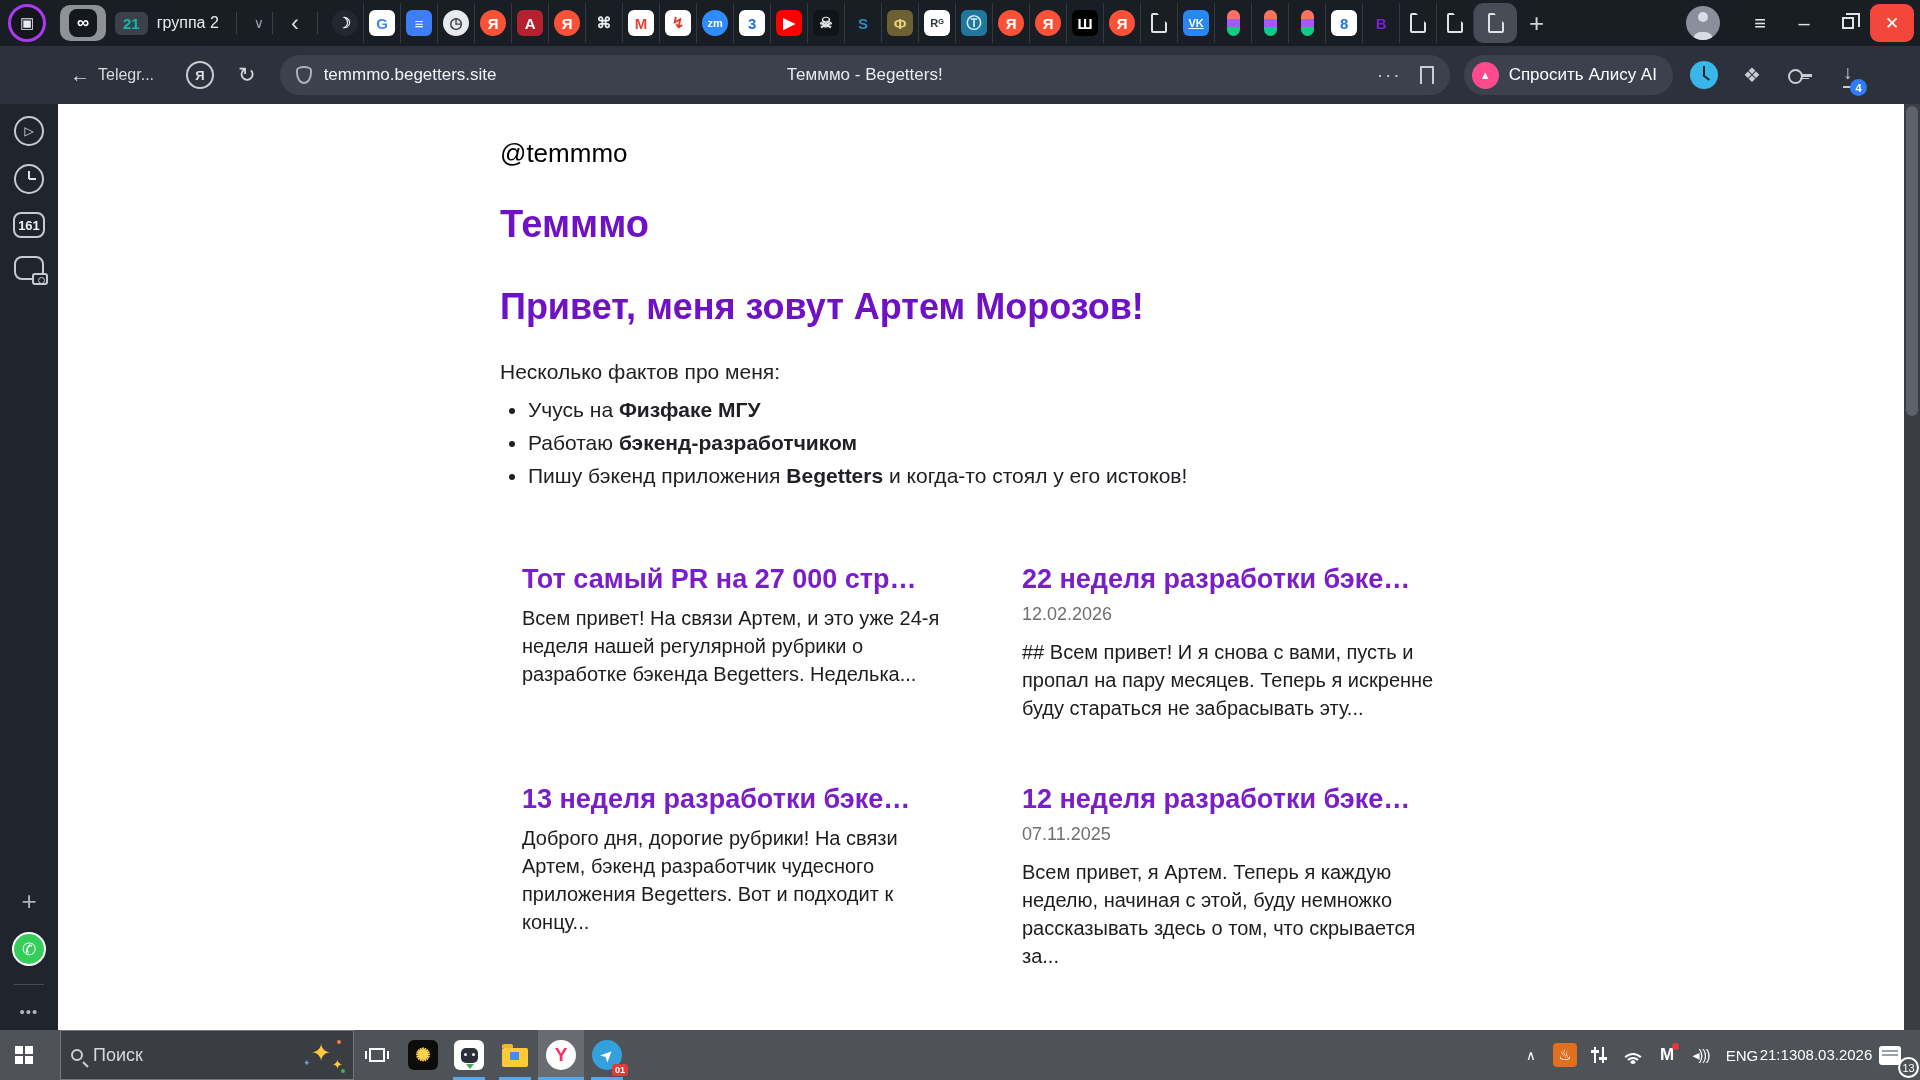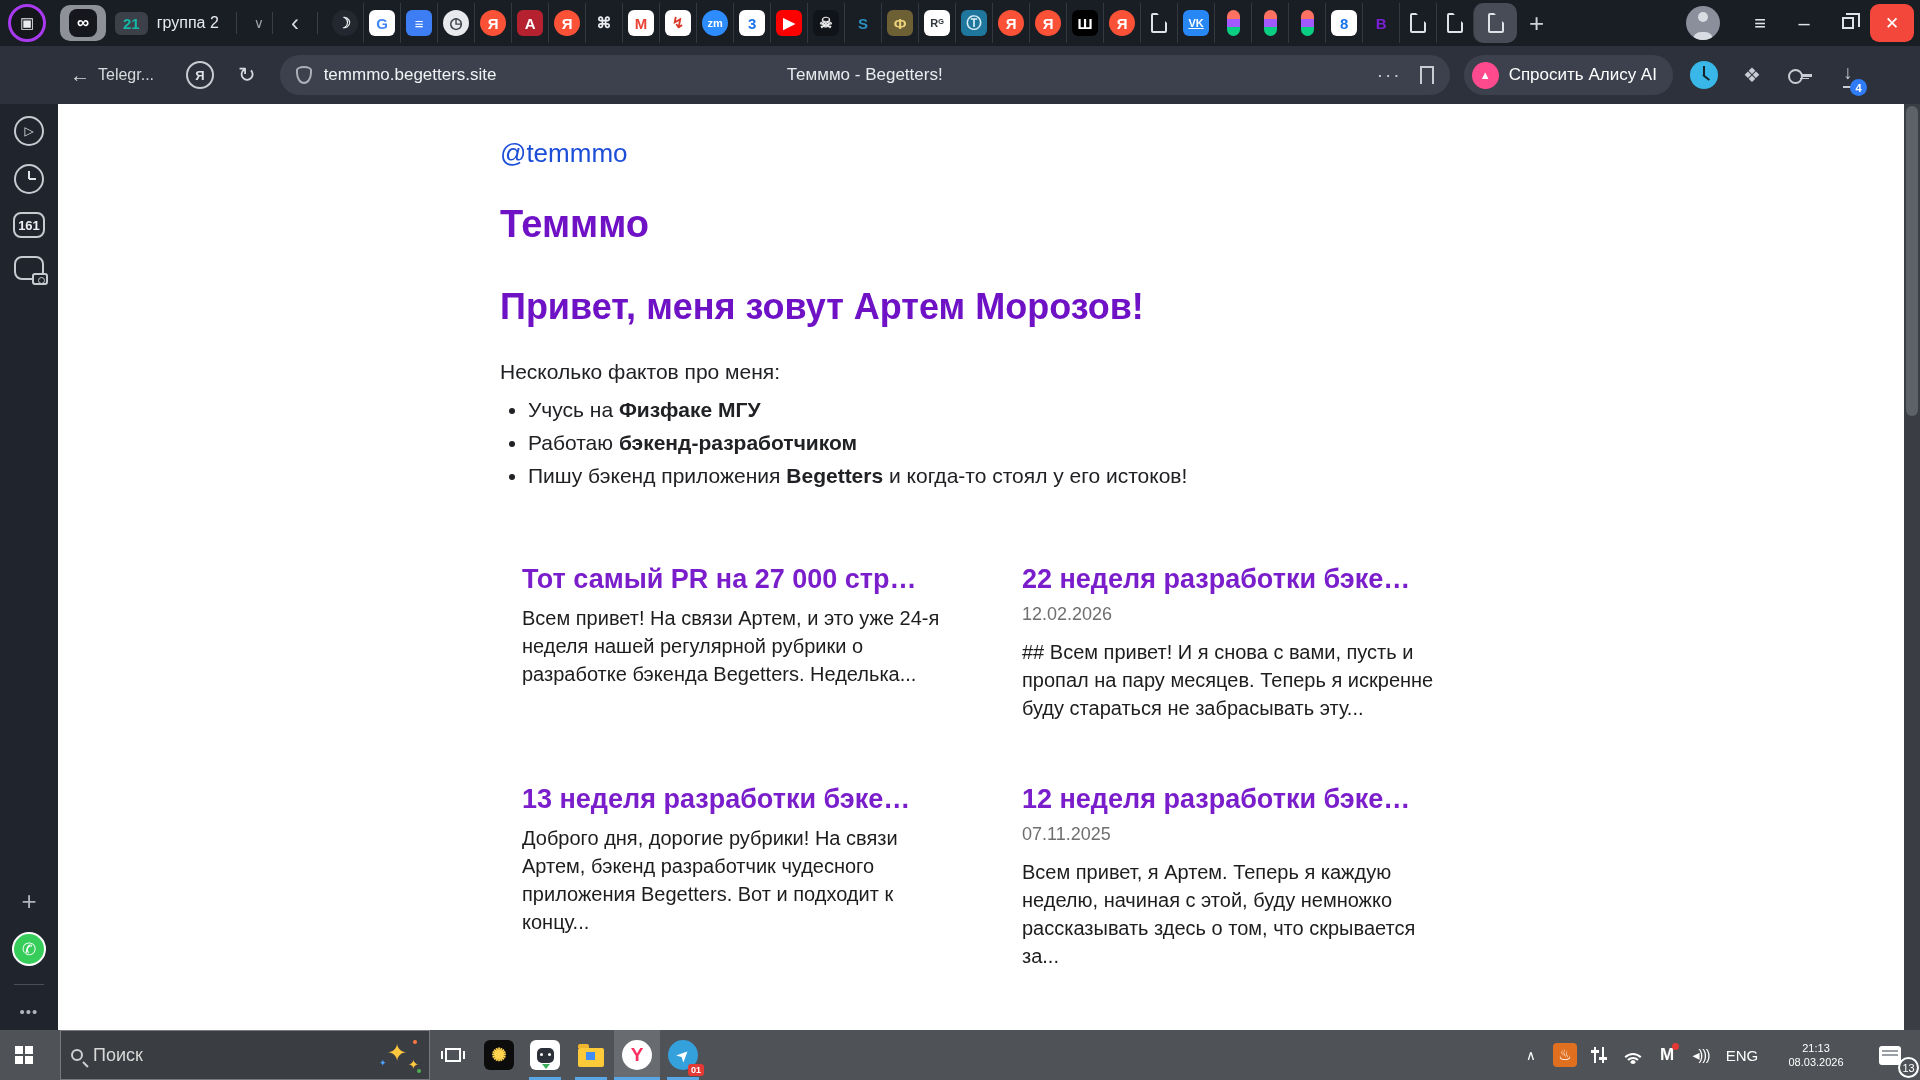--- a/index.html
+++ b/index.html
@@ -79,38 +79,38 @@
   .sb-plus { background:none; border:none; color:#aeb3bb; font-size:26px; line-height:1; }
   .wa-ico { width:34px; height:34px; border-radius:50%; background:#36cd5a; border:2px solid #fff; color:#fff; font-size:17px; display:flex; align-items:center; justify-content:center; }
   .sb-divider { width:30px; height:1px; background:#4a4e56; }
   .sb-dots { background:none; border:none; color:#aeb3bb; font-size:15px; letter-spacing:1px; }
 
   .main { flex:1; background:#fff; position:relative; overflow:hidden; }
   .scrollbar { position:absolute; top:0; right:0; bottom:0; width:16px; background:#3a3d44; }
   .scroll-thumb { position:absolute; top:2px; left:2px; width:12px; height:310px; border-radius:6px; background:#5d616a; }
 
   .content { padding:34px 60px 0 442px; }
-  .handle { font-size:26px; color:#1d4ed8; margin-bottom:34px; }
+  .handle { font-size:26px; color:#000000; margin-bottom:34px; }
   .h1 { font-size:38px; font-weight:bold; color:#6f12c6; margin-bottom:40px; }
   .h2 { font-size:36px; font-weight:bold; color:#6f12c6; margin-bottom:32px; }
   .facts-intro { font-size:21px; color:#202124; margin-bottom:14px; }
   .facts { list-style:disc; margin-left:28px; }
   .facts li { font-size:21px; color:#202124; margin-bottom:9px; }
   .posts { display:grid; grid-template-columns:500px 500px; row-gap:62px; margin-top:76px; }
   .post-card { padding-left:22px; width:480px; }
   .post-title { font-size:27px; font-weight:bold; color:#7a1ecb; margin-bottom:9px; white-space:nowrap; overflow:hidden; width:440px; }
   .post-date { font-size:18px; color:#6f6f6f; margin-bottom:13px; }
   .post-excerpt { font-size:20px; line-height:1.4; color:#1d1d1f; width:432px; }
 
   
   .taskbar { height:50px; background:#4f5256; display:flex; align-items:stretch; flex:none; color:#fff; }
   .tb-start { width:48px; display:flex; align-items:center; justify-content:center; background:none; border:none; }
   .win-logo { display:grid; grid-template-columns:8px 8px; grid-template-rows:8px 8px; gap:2px; }
   .win-logo span { background:#fff; }
-  .search-box { width:370px; margin-left:12px; background:#3a3d41; border:1px solid #77797c; display:flex; align-items:center; padding:0 10px; gap:10px; position:relative; }
+  .search-box { width:294px; margin-left:12px; background:#3a3d41; border:1px solid #77797c; display:flex; align-items:center; padding:0 10px; gap:10px; position:relative; }
   .mag-ico { width:12px; height:12px; border:2px solid #cfd0d2; border-radius:50%; position:relative; flex:none; }
   .mag-ico::after { content:""; position:absolute; left:10px; top:10px; width:7px; height:2px; background:#cfd0d2; transform:rotate(45deg); transform-origin:left; }
   .search-text { color:#d8d8d8; font-size:18px; flex:1; }
   .sparkles { position:relative; width:40px; height:34px; flex:none; }
   .sparkles .big { position:absolute; left:8px; top:1px; color:#ffc83d; font-size:24px; }
   .sparkles .small { position:absolute; right:0; bottom:0; color:#ffc83d; font-size:13px; }
   .sparkles .dot-o { position:absolute; right:2px; top:2px; width:4px; height:4px; border-radius:50%; background:#ff7a3d; }
   .sparkles .dot-b { position:absolute; left:0; bottom:4px; color:#4aa3ff; font-size:9px; }
   .sparkles .dot-g { position:absolute; right:-2px; bottom:-1px; width:4px; height:4px; border-radius:50%; background:#4caf50; }
   .tb-cell { width:46px; display:flex; align-items:center; justify-content:center; position:relative; background:none; border:none; }
@@ -139,21 +139,21 @@
   .wifi-ico { position:relative; width:24px; height:17px; }
   .wifi-ico i { position:absolute; left:50%; bottom:0; transform:translateX(-50%); border:2px solid transparent; border-top-color:#fff; border-radius:50%; }
   .wifi-ico i:nth-child(1) { width:24px; height:24px; bottom:-13px; }
   .wifi-ico i:nth-child(2) { width:16px; height:16px; bottom:-9px; }
   .wifi-ico i:nth-child(3) { width:8px; height:8px; bottom:-5px; }
   .wifi-ico b { position:absolute; left:50%; bottom:0; transform:translateX(-50%); width:4px; height:4px; border-radius:50%; background:#fff; }
   .mail-ico { font-size:17px; font-weight:bold; position:relative; }
   .mail-ico::after { content:""; position:absolute; right:-5px; top:-2px; width:7px; height:7px; border-radius:50%; background:#e53935; }
   .spk { font-size:14px; letter-spacing:-1px; }
   .lang { font-size:15px; width:44px; }
-  .tb-clock { display:flex; flex-direction:column; align-items:center; justify-content:center; font-size:11px; line-height:1.3; width:96px; background:none; border:none; color:#fff; }
+  .tb-clock { display:flex; align-items:center; justify-content:center; font-size:15px; line-height:1.3; width:96px; background:none; border:none; color:#fff; }
   .notif-ico { width:22px; height:19px; border-radius:3px; background:#fff; position:relative; }
   .notif-ico::before { content:""; position:absolute; left:3px; top:4px; right:3px; height:2px; background:#9aa0a6; box-shadow:0 4px 0 #9aa0a6; }
   .notif-badge { position:absolute; right:-7px; bottom:2px; width:21px; height:21px; border:2px solid #fff; border-radius:50%; background:#4f5256; color:#fff; font-size:11px; display:flex; align-items:center; justify-content:center; }
 </style>
 </head>
 <body>
 
 <div class="window">
 
   <div class="tabbar">

